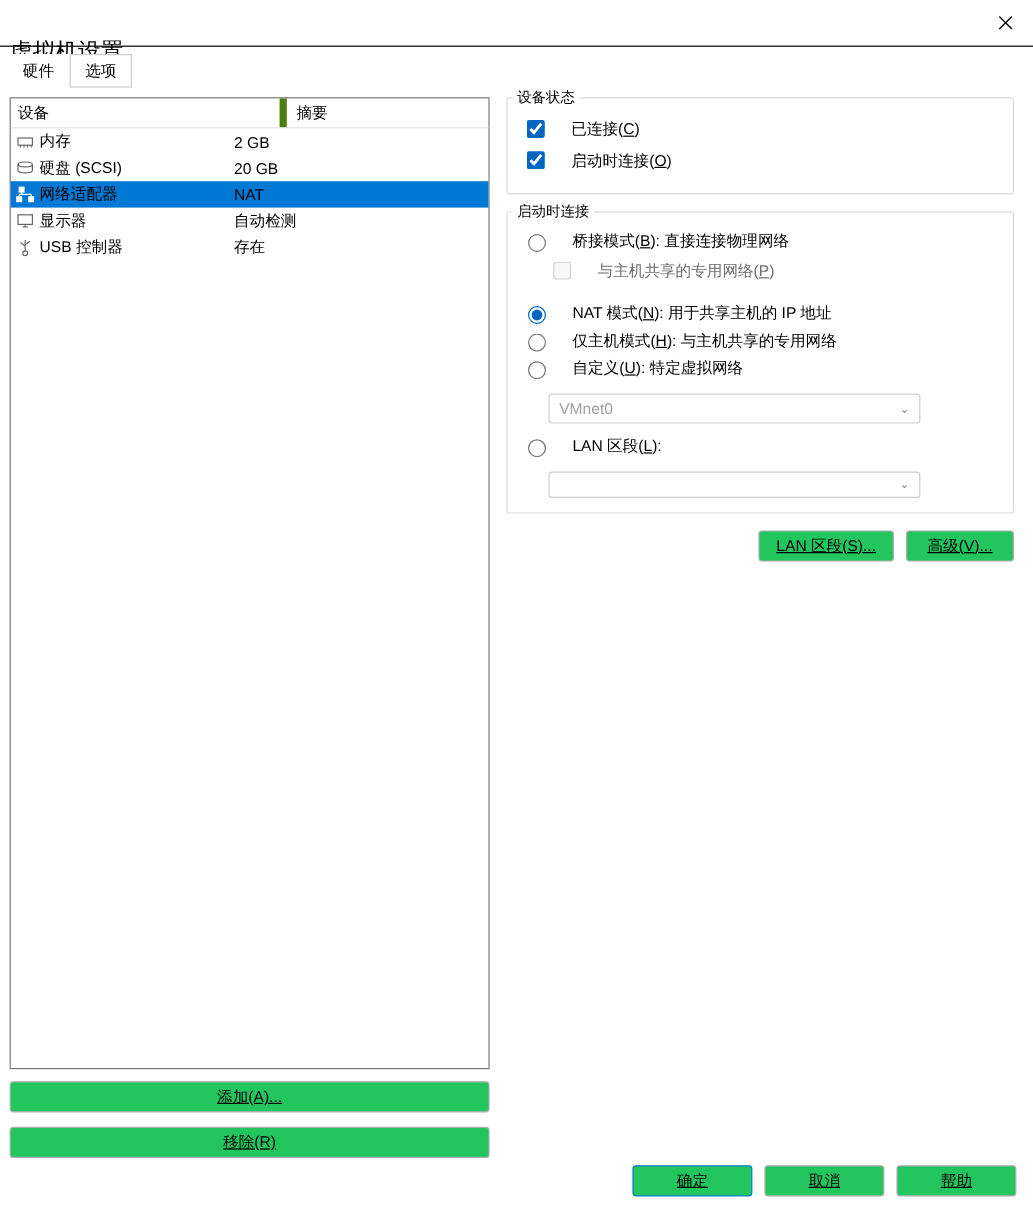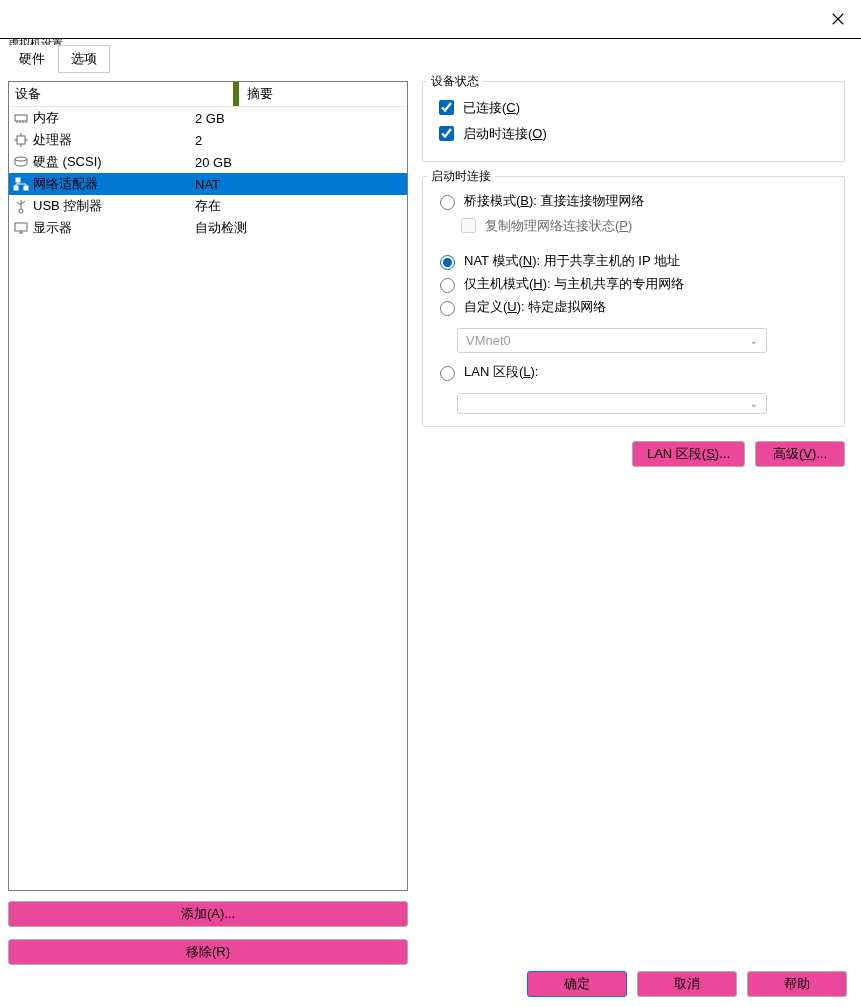--- a/index.html
+++ b/index.html
@@ -1,19 +1,19 @@
 <!DOCTYPE html>
 <html><head>
 <meta charset="utf-8">
 <style>
 * { box-sizing: border-box; font-family: "Microsoft YaHei", "Segoe UI", sans-serif; font-size: 13px; }
 body { margin: 0; background: #fff; width: 861px; height: 1007px; position: relative; }
 
 .titlebar { display: flex; align-items: center; justify-content: space-between; height: 38px; padding: 0 0 0 8px; }
-.titlebar .title { font-size: 11px; margin-top: 48px; }
+.titlebar .title { font-size: 19px; margin-top: 48px; }
 .titlebar .close { width: 46px; height: 38px; display: flex; align-items: center; justify-content: center; cursor: pointer; }
 .titlebar .close svg { width: 14px; height: 14px; }
 
 .sep { border-top: 1px solid #000; }
 
 .tabs { display: flex; padding: 6px 6px 0 6px; }
 .tab { padding: 4px 12px; border: 1px solid transparent; cursor: pointer; background: #fff; }
 .tab.inactive { border: 1px solid #ccc; border-top-color:#ccc; background:#fff; }
 .tab.active { border: 1px solid #fff; }
 
@@ -26,28 +26,28 @@
 
 .row { display: flex; align-items: center; height: 22px; }
 .row .iconcell { width: 24px; display:flex; align-items:center; justify-content:center; }
 .row .namecell { width: 156px; padding-left: 0px; }
 .row .sumcell { flex: 1; padding-left: 6px; }
 .row.selected { background: #0078d4; color: #000000; }
 
 .dev-icon { width:16px; height:16px; }
 
 .left-buttons { display:flex; gap:12px; justify-content:flex-end; padding: 10px 0 0 0; flex-direction: column; }
-.btn { border:1px solid #adadad; background:#ec4899; padding:3px 14px; border-radius:3px; cursor:pointer; min-width:90px; text-align:center; }
+.btn { border:1px solid #adadad; background:#22c55e; padding:3px 14px; border-radius:3px; cursor:pointer; min-width:90px; text-align:center;text-decoration:underline; }
 .btn.primary { border-color:#0078d4; }
 
 .right { flex:1; padding-right:8px; }
 .group { border:1px solid #dcdcdc; border-radius:2px; padding:10px 12px 12px 12px; margin-bottom:14px; position:relative; }
 .group .legend { position:absolute; top:-9px; left:4px; background:#fff; padding:0 4px; font-size:12px; }
 
-.check-row, .radio-row { display:flex; align-items:center; gap:6px; margin:5px 0; }
+.check-row, .radio-row { display:flex; align-items:center; gap:19px; margin:5px 0; }
 .check-row input, .radio-row input { accent-color:#0067c0; width:15px; height:15px; }
 .radio-row.disabled, .check-row.disabled { color:#6d6d6d; }
 .underline { text-decoration: underline; }
 
 .sel { width: 310px; border:1px solid #cfcfcf; padding:4px 8px; border-radius:3px; background:#fff; color:#6d6d6d; margin-left:22px; margin-top:12px; display:flex; justify-content:space-between; align-items:center; }
 .sel.disabled { background:#fff; color:#a0a0a0; }
 .chev { font-size:10px; color:#888; }
 
 .right-buttons { display:flex; gap:10px; justify-content:flex-end; margin-top:6px; }
 
@@ -91,33 +91,20 @@
               <line x1="10" y1="11" x2="10" y2="13" stroke="#666"></line>
               <line x1="13" y1="11" x2="13" y2="13" stroke="#666"></line>
             </svg>
           </div>
         <div class="namecell">内存</div>
         <div class="sumcell">2 GB</div>
       </div>
       <div class="row">
         <div class="iconcell">
             <svg class="dev-icon" viewBox="0 0 16 16">
-              <rect x="4" y="4" width="8" height="8" fill="none" stroke="#666"></rect>
-              <line x1="8" y1="1" x2="8" y2="4" stroke="#666"></line>
-              <line x1="8" y1="12" x2="8" y2="15" stroke="#666"></line>
-              <line x1="1" y1="8" x2="4" y2="8" stroke="#666"></line>
-              <line x1="12" y1="8" x2="15" y2="8" stroke="#666"></line>
-            </svg>
-          </div>
-        <div class="namecell">处理器</div>
-        <div class="sumcell">2</div>
-      </div>
-      <div class="row">
-        <div class="iconcell">
-            <svg class="dev-icon" viewBox="0 0 16 16">
               <ellipse cx="8" cy="5" rx="6" ry="2" fill="none" stroke="#666"></ellipse>
               <path d="M2 5 v5 a6 2 0 0 0 12 0 v-5" fill="none" stroke="#666"></path>
             </svg>
           </div>
         <div class="namecell">硬盘 (SCSI)</div>
         <div class="sumcell">20 GB</div>
       </div>
       <div class="row selected">
         <div class="iconcell">
             <svg class="dev-icon" viewBox="0 0 16 16">
@@ -129,39 +116,39 @@
               <line x1="3" y1="8" x2="3" y2="10" stroke="#fff"></line>
               <line x1="13" y1="8" x2="13" y2="10" stroke="#fff"></line>
             </svg>
           </div>
         <div class="namecell">网络适配器</div>
         <div class="sumcell">NAT</div>
       </div>
       <div class="row">
         <div class="iconcell">
             <svg class="dev-icon" viewBox="0 0 16 16">
+              <rect x="2" y="3" width="12" height="8" fill="none" stroke="#666"></rect>
+              <line x1="6" y1="13" x2="10" y2="13" stroke="#666"></line>
+              <line x1="8" y1="11" x2="8" y2="13" stroke="#666"></line>
+            </svg>
+          </div>
+        <div class="namecell">显示器</div>
+        <div class="sumcell">自动检测</div>
+      </div>
+      <div class="row">
+        <div class="iconcell">
+            <svg class="dev-icon" viewBox="0 0 16 16">
               <circle cx="8" cy="13" r="2" fill="none" stroke="#666"></circle>
               <line x1="8" y1="11" x2="8" y2="2" stroke="#666"></line>
               <line x1="8" y1="7" x2="4" y2="4" stroke="#666"></line>
               <line x1="8" y1="6" x2="12" y2="3" stroke="#666"></line>
             </svg>
           </div>
         <div class="namecell">USB 控制器</div>
         <div class="sumcell">存在</div>
-      </div>
-      <div class="row">
-        <div class="iconcell">
-            <svg class="dev-icon" viewBox="0 0 16 16">
-              <rect x="2" y="3" width="12" height="8" fill="none" stroke="#666"></rect>
-              <line x1="6" y1="13" x2="10" y2="13" stroke="#666"></line>
-              <line x1="8" y1="11" x2="8" y2="13" stroke="#666"></line>
-            </svg>
-          </div>
-        <div class="namecell">显示器</div>
-        <div class="sumcell">自动检测</div>
       </div>
     </div>
     <div class="left-buttons">
       <div class="btn">添加(A)...</div>
       <div class="btn">移除(R)</div>
     </div>
   </div>
 
   <div class="right">
     <div class="group">
@@ -178,21 +165,21 @@
 
     <div class="group">
       <span class="legend">启动时连接</span>
 
       <label class="radio-row">
         <input type="radio" name="net" style="">
         <span><span>桥接模式(</span><span class="underline">B</span><span>): 直接连接物理网络</span></span>
       </label>
       <label class="check-row disabled" style="margin-left:22px">
         <input type="checkbox" disabled="" style="">
-        <span><span>复制物理网络连接状态(</span><span class="underline">P</span><span>)</span></span>
+        <span><span>与主机共享的专用网络(</span><span class="underline">P</span><span>)</span></span>
       </label>
 
       <label class="radio-row" style="margin-top:16px">
         <input type="radio" name="net" checked="" style="">
         <span><span>NAT 模式(</span><span class="underline">N</span><span>): 用于共享主机的 IP 地址</span></span>
       </label>
 
       <label class="radio-row">
         <input type="radio" name="net" style="">
         <span><span>仅主机模式(</span><span class="underline">H</span><span>): 与主机共享的专用网络</span></span>

